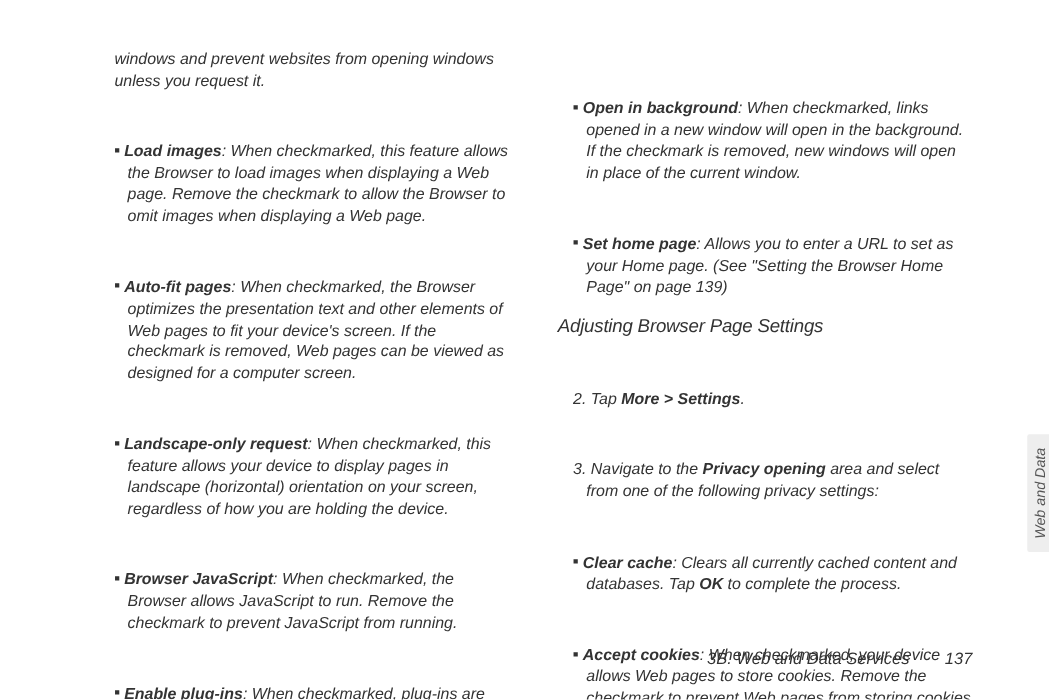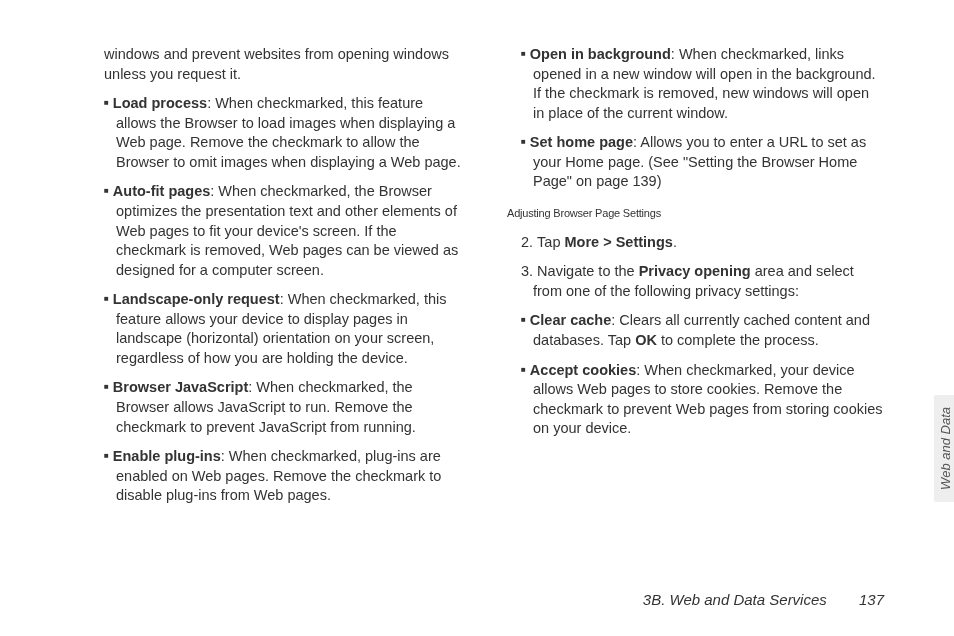--- a/index.html
+++ b/index.html
@@ -13,35 +13,36 @@
     position: relative;
     overflow: hidden;
   }
   .page {
     padding: 45px 70px 40px 90px;
     display: flex;
     gap: 40px;
     height: 550px;
     box-sizing: border-box;
   }
-  .col { flex: 1; font-size: 14.5px; line-height: 1.35; }
+  .col { flex: 1; font-size: 14.5px; line-height: 1.35; font-style: italic; }
   .bullet-item, .num-item {
     margin-bottom: 10px;
     text-indent: -12px;
     padding-left: 26px;
+    margin-top: 45px;
   }
   .plain-para {
     margin-bottom: 10px;
     padding-left: 14px;
   }
   .sq { font-size: 8px; vertical-align: 3px; margin-right: 4px; }
   .num { margin-right: 4px; }
   .lbl { font-weight: bold; }
   .heading {
-    font-size: 11px;
+    font-size: 17px;
     margin: 14px 0 12px 0;
     font-weight: normal;
     letter-spacing: -0.2px;
   }
   .icon-key {
     display: inline-block;
     width: 22px; height: 12px;
     background: #444;
     border-radius: 3px;
     vertical-align: -1px;
@@ -79,21 +80,21 @@
 </style>
 </head>
 <body>
 
 <div class="page">
 
   <div class="col">
     <div class="plain-para">windows and prevent websites from opening windows unless you request it.</div>
 
     <div class="bullet-item">
-      <span class="sq">■</span><span class="lbl">Load process</span><span>: When checkmarked, this feature allows the Browser to load images when displaying a Web page. Remove the checkmark to allow the Browser to omit images when displaying a Web page.</span>
+      <span class="sq">■</span><span class="lbl">Load images</span><span>: When checkmarked, this feature allows the Browser to load images when displaying a Web page. Remove the checkmark to allow the Browser to omit images when displaying a Web page.</span>
     </div>
     <div class="bullet-item">
       <span class="sq">■</span><span class="lbl">Auto-fit pages</span><span>: When checkmarked, the Browser optimizes the presentation text and other elements of Web pages to fit your device's screen. If the checkmark is removed, Web pages can be viewed as designed for a computer screen.</span>
     </div>
     <div class="bullet-item">
       <span class="sq">■</span><span class="lbl">Landscape-only request</span><span>: When checkmarked, this feature allows your device to display pages in landscape (horizontal) orientation on your screen, regardless of how you are holding the device.</span>
     </div>
     <div class="bullet-item">
       <span class="sq">■</span><span class="lbl">Browser JavaScript</span><span>: When checkmarked, the Browser allows JavaScript to run. Remove the checkmark to prevent JavaScript from running.</span>
     </div>

